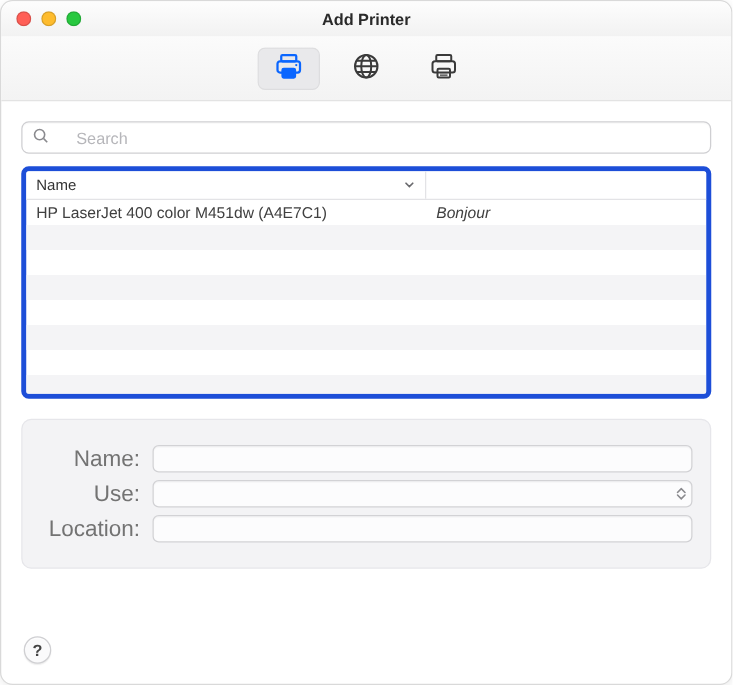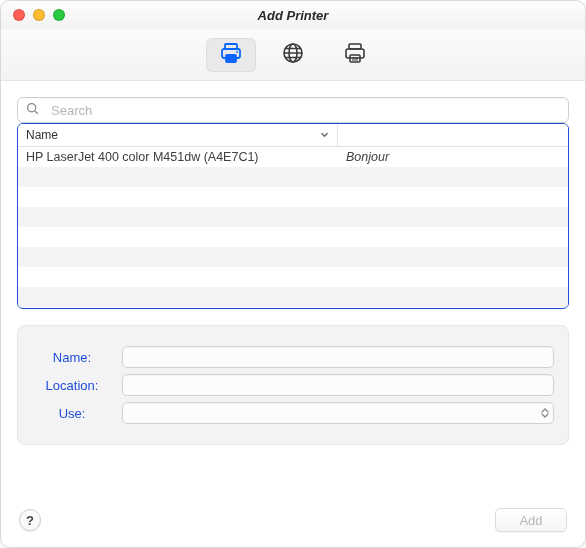--- a/index.html
+++ b/index.html
@@ -19,21 +19,20 @@
 
   
   .titlebar {
     height: 28px;
     display: flex;
     align-items: center;
     position: relative;
     border-top-left-radius: 10px;
     border-top-right-radius: 10px;
     background: linear-gradient(#fdfdfd,#f2f2f2);
-    font-style: italic;
   }
   .traffic {
     display: flex; gap: 8px;
     position: absolute; left: 12px; top: 50%; transform: translateY(-50%);
   }
   .traffic .dot { width: 12px; height: 12px; border-radius: 50%; border: 0.5px solid rgba(0,0,0,0.15); }
   .dot.close    { background: #ff5f57; }
   .dot.minimize { background: #febc2e; }
   .dot.zoom     { background: #28c840; }
   .titlebar .title {
@@ -74,33 +73,34 @@
   
   .content { flex: 1; padding: 16px 16px 0 16px; display: flex; flex-direction: column; }
 
   .searchfield {
     height: 26px;
     border: 1px solid #cfcfd2;
     border-radius: 6px;
     background: #fff;
     display: flex; align-items: center;
     padding: 0 8px;
-    gap: 12px;
+    gap: 22px;
     box-shadow: inset 0 1px 1px rgba(0,0,0,0.03);
   }
   .searchfield svg { width: 13px; height: 13px; color: #888; }
   .searchfield input {
     flex: 1; border: none; outline: none; font-size: 13px;
     color: #222;
     background: transparent;
   }
   .searchfield input::placeholder { color: #b6b6ba; }
 
   .list {
-    border: 1px solid #1d4ed8;
+    margin-top: 10px;
+    border: 4px solid #1d4ed8;
     border-radius: 6px;
     overflow: hidden;
     height: 186px;
     display: flex; flex-direction: column;
     background: #fff;
   }
   .list-head {
     display: flex;
     height: 23px;
     background: #fff;
@@ -134,23 +134,23 @@
     padding: 14px 14px;
     border: 1px solid #e6e6ea;
   }
   .formrow {
     display: flex; align-items: center;
     margin: 6px 0;
     gap: 10px;
   }
   .formrow label {
     flex: 0 0 80px;
-    text-align: center;
-    color: #1d4ed8;
-    font-size: 13px;
+    text-align: right;
+    color: #737373;
+    font-size: 18px;
   }
   .field, .popup {
     flex: 1;
     height: 22px;
     background: #fcfcfd;
     border: 1px solid #d2d2d5;
     border-radius: 5px;
     box-shadow: inset 0 1px 1px rgba(0,0,0,0.04);
   }
   .popup { position: relative; }
@@ -279,43 +279,40 @@
         <div class="row stripe"></div>
       </div>
     </div>
 
     <div class="panel">
       <div class="formrow">
         <label>Name:</label>
         <div class="field"></div>
       </div>
       <div class="formrow">
-        <label>Location:</label>
-        <div class="field"></div>
-      </div>
-      <div class="formrow">
         <label>Use:</label>
         <div class="popup">
           <span class="spin">
             <svg viewBox="0 0 8 5">
                 <path d="M1 4l3-3 3 3" fill="none" stroke="#8a8a8e" stroke-width="1.3" stroke-linecap="round"></path>
               </svg>
             <svg viewBox="0 0 8 5">
                 <path d="M1 1l3 3 3-3" fill="none" stroke="#8a8a8e" stroke-width="1.3" stroke-linecap="round"></path>
               </svg>
           </span>
         </div>
       </div>
+      <div class="formrow">
+        <label>Location:</label>
+        <div class="field"></div>
+      </div>
     </div>
 
   </div>
 
   <div class="footer">
     <div class="help">
       <span>?</span>
     </div>
     <div class="spacer"></div>
-    <div class="addbtn">
-      <span>Add</span>
-    </div>
   </div>
 
 </div>
 
 </body></html>

